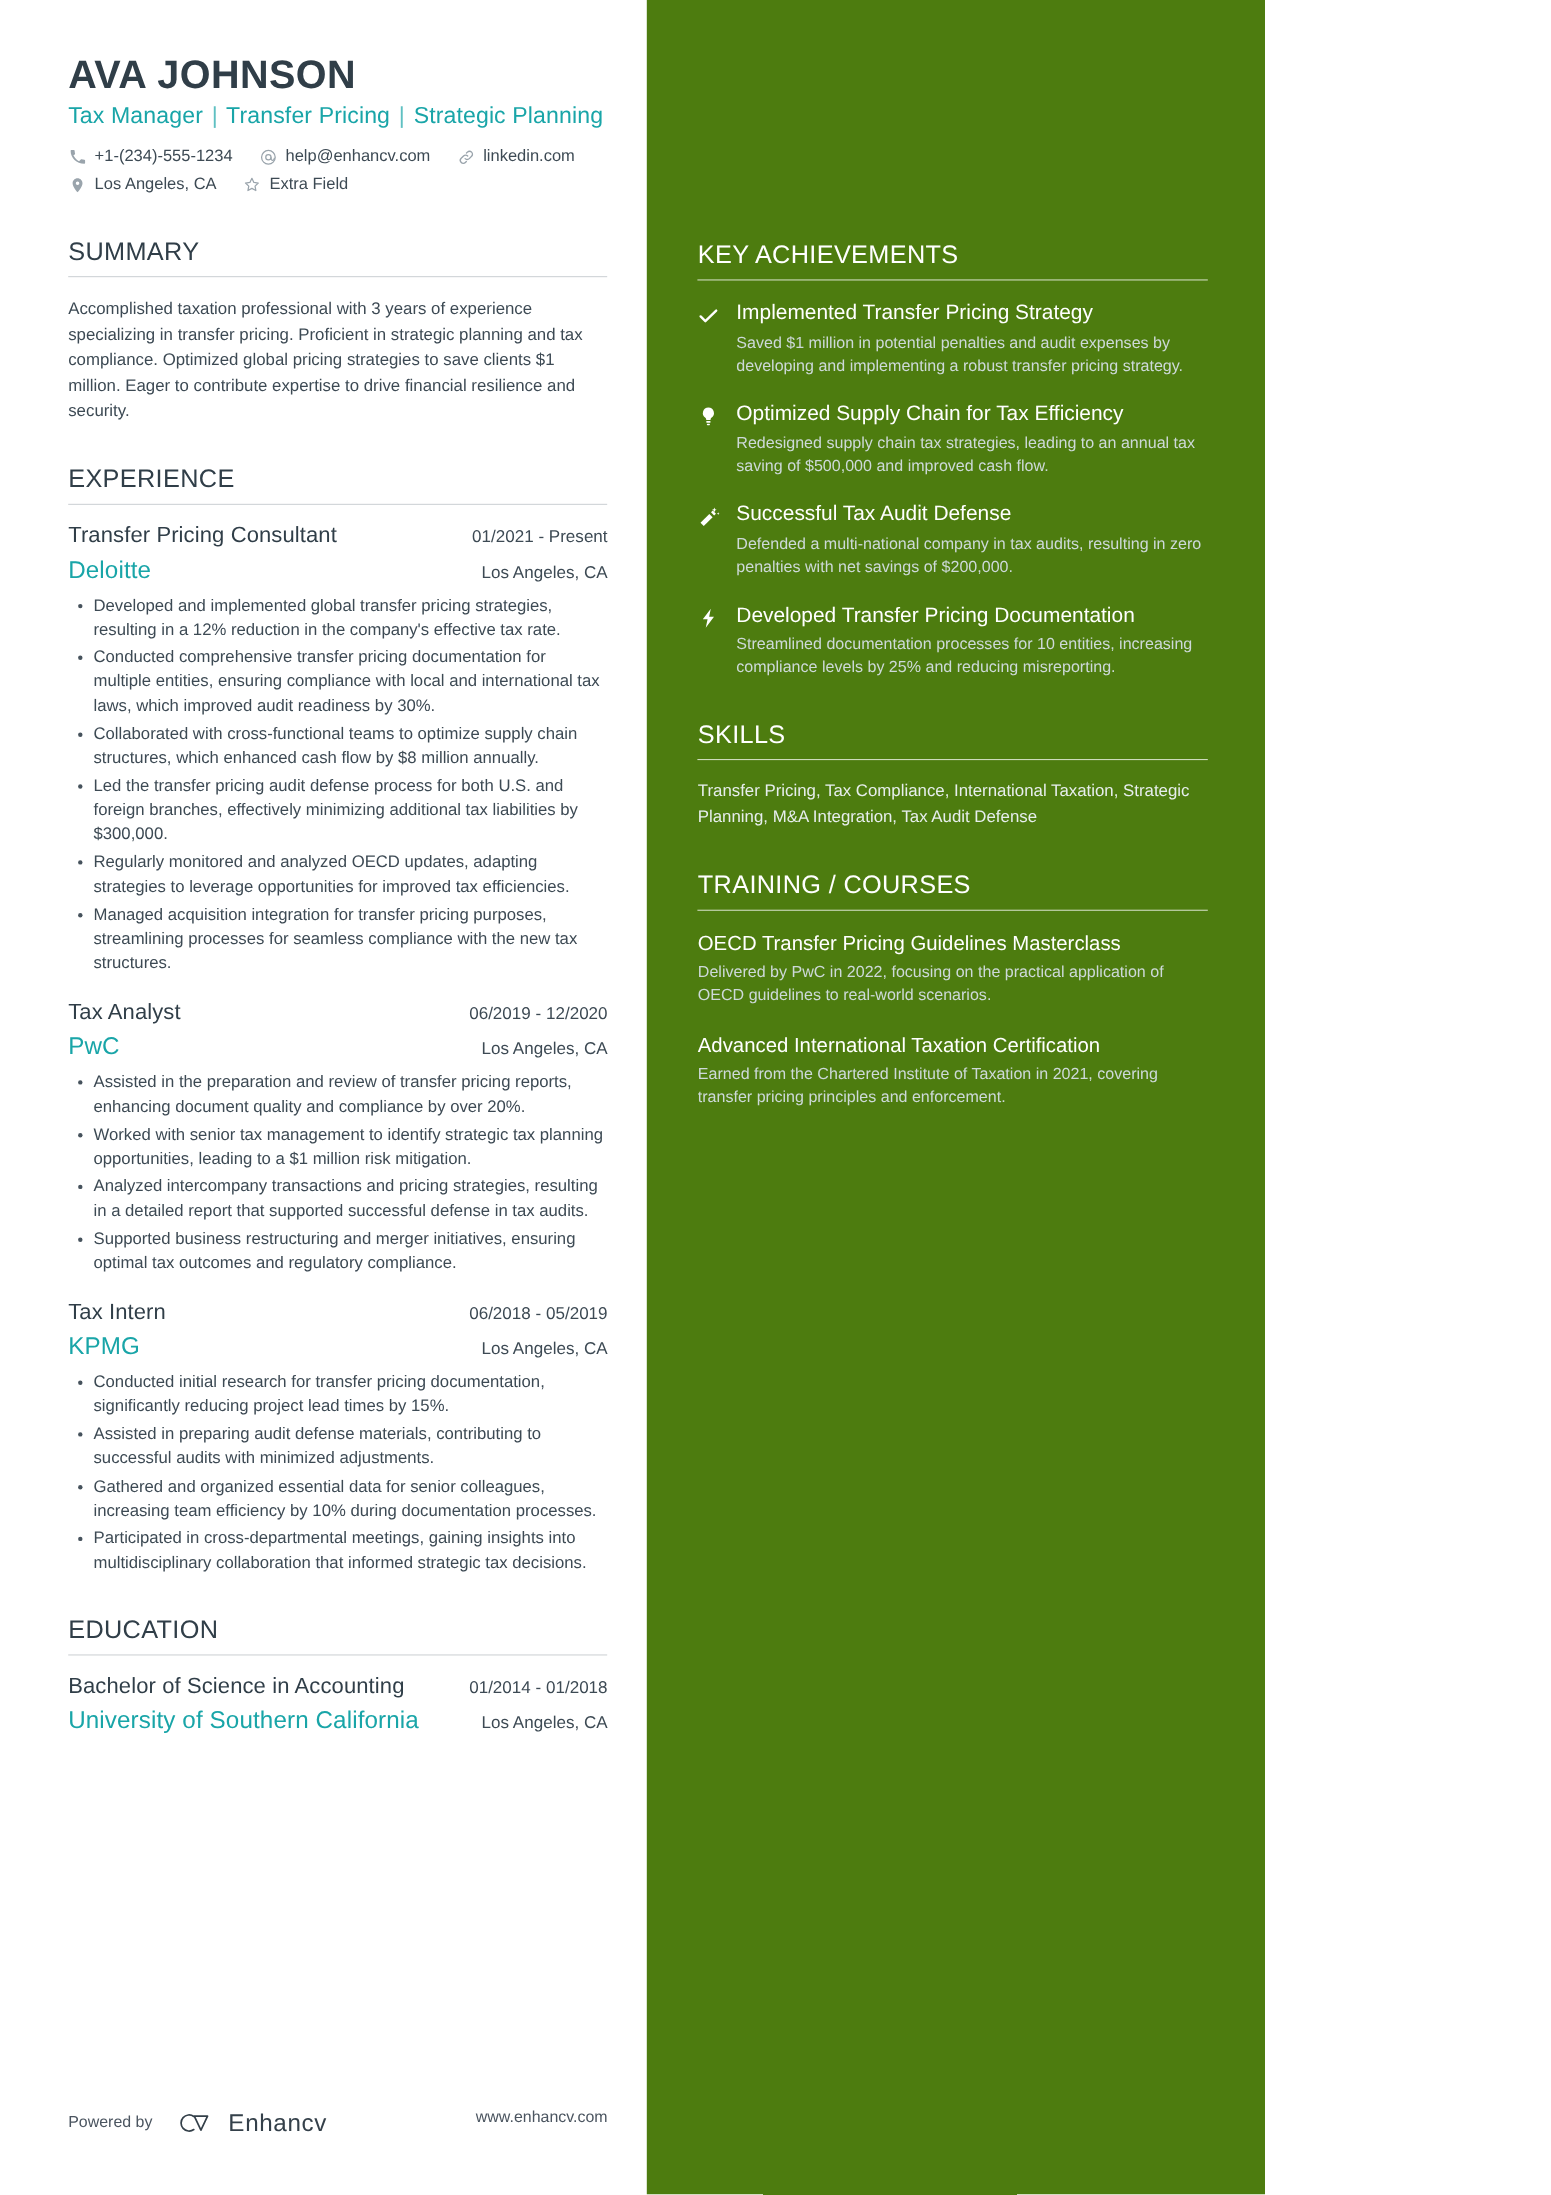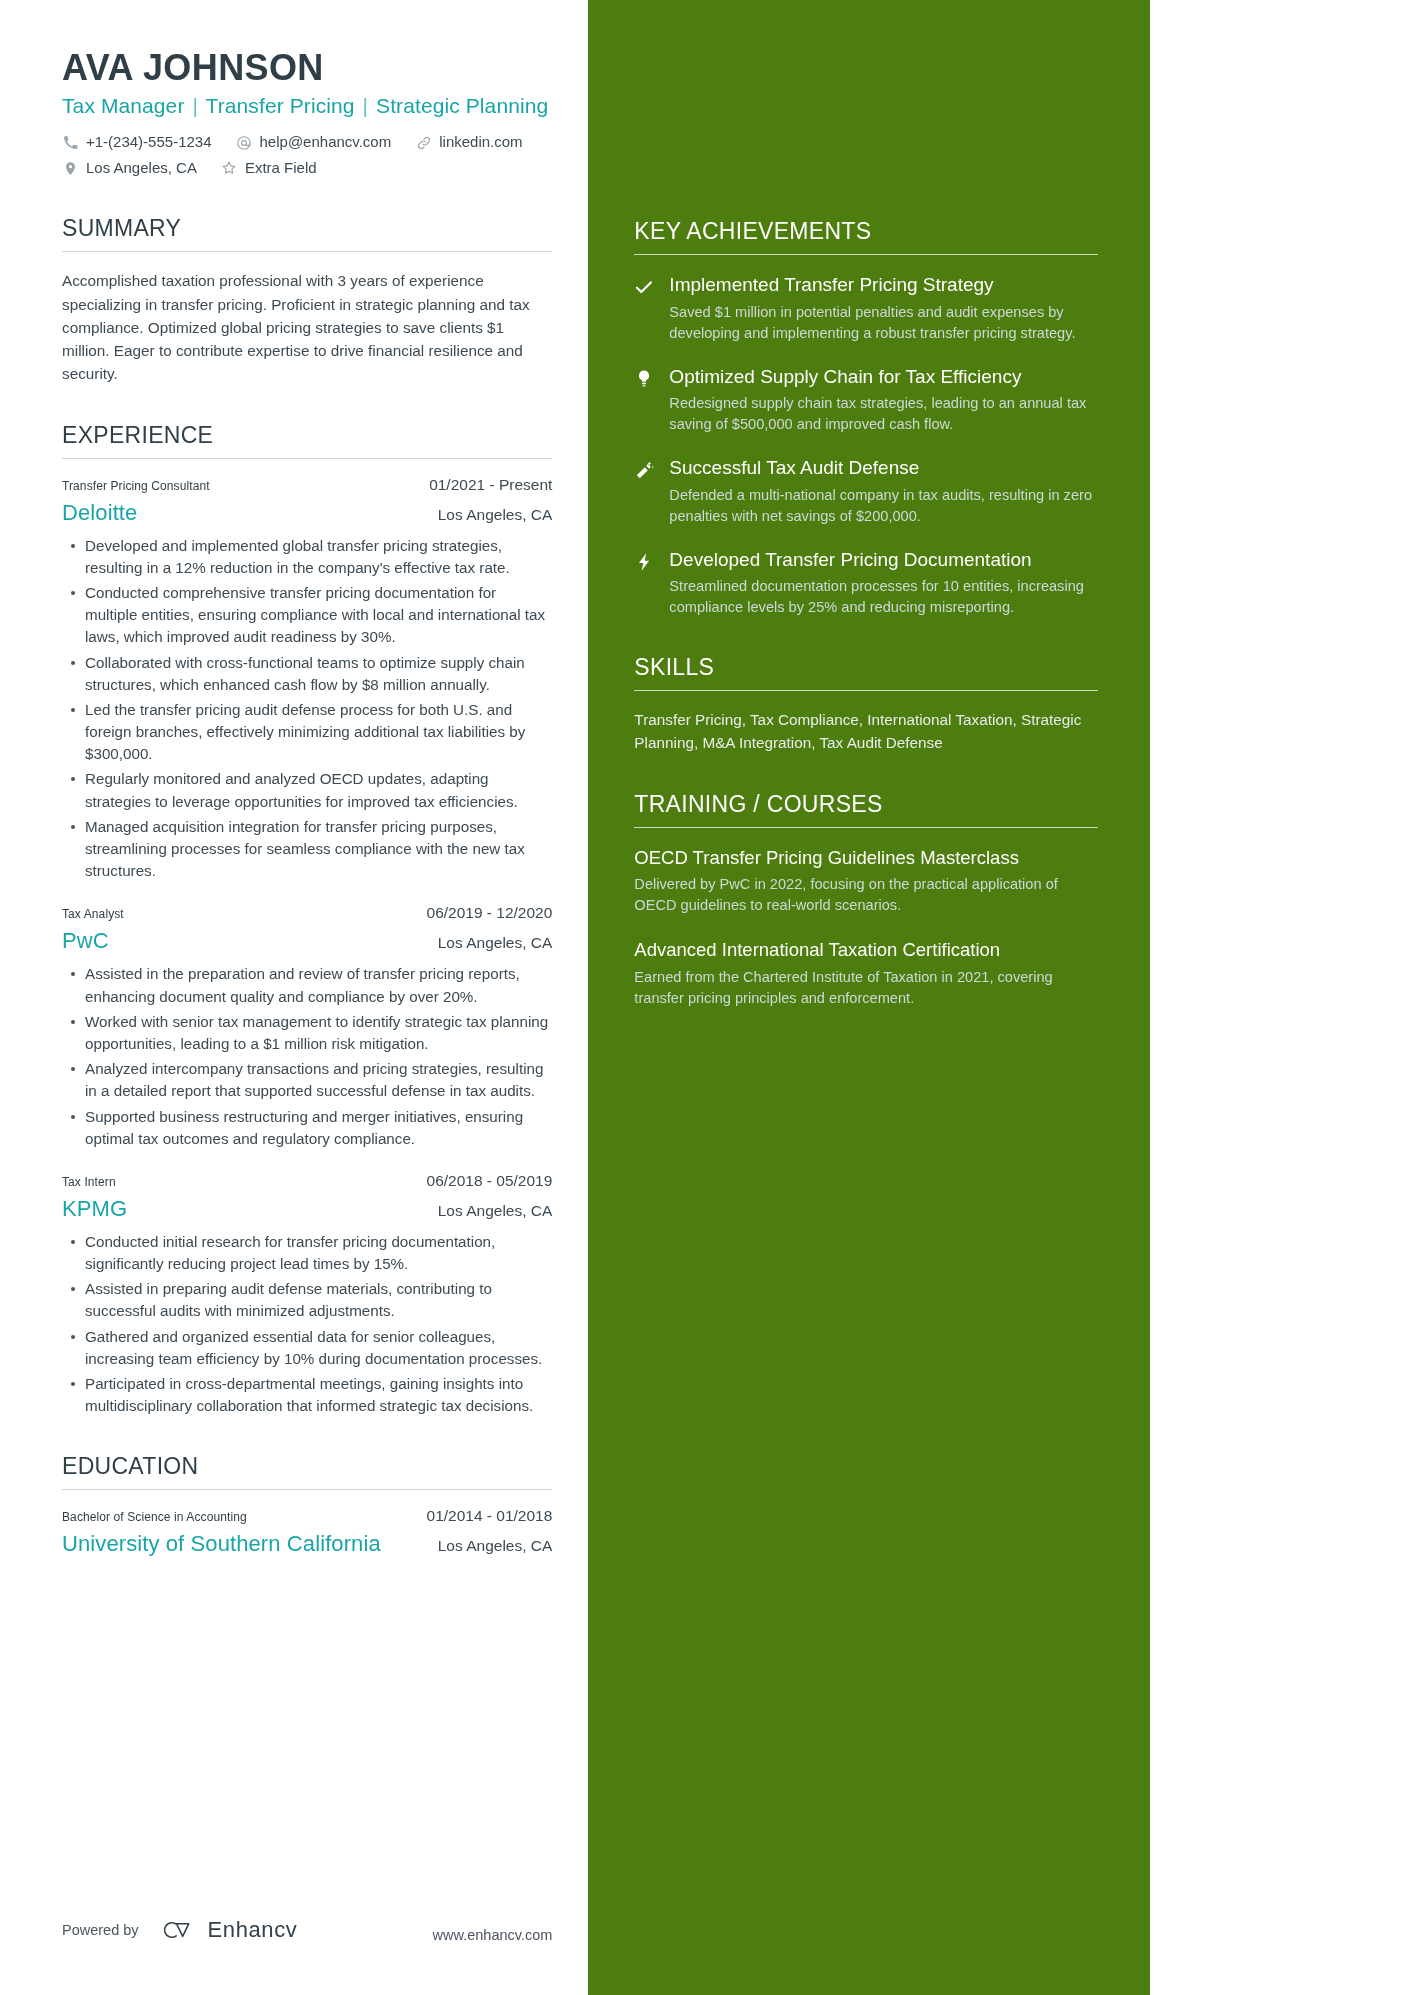--- a/index.html
+++ b/index.html
@@ -87,21 +87,21 @@
 
   
   .entry { margin-bottom: 4px; }
   .entry + .entry { margin-top: 22px; }
   .entry-head {
     display: flex;
     justify-content: space-between;
     align-items: baseline;
   }
   .entry-title {
-    font-size: 12px;
+    font-size: 20px;
     color: #303e48;
     font-weight: 400;
     letter-spacing: 0.1px;
   }
   .entry-date {
     font-size: 15.5px;
     color: #3d4a54;
     white-space: nowrap;
     padding-left: 14px;
   }
@@ -145,21 +145,21 @@
     background: #46525c;
   }
 
   
   .footer {
     position: absolute;
     left: 62px;
     right: 36px;
     bottom: 52px;
     display: flex;
-    align-items: flex-end;
+    align-items: flex-start;
     justify-content: space-between;
   }
   .powered {
     display: flex;
     align-items: center;
     font-size: 14.5px;
     color: #4b5560;
   }
   .powered .brand-mark { margin: 0 9px 0 18px; display: flex; align-items: center; }
   .powered .brand-word {

